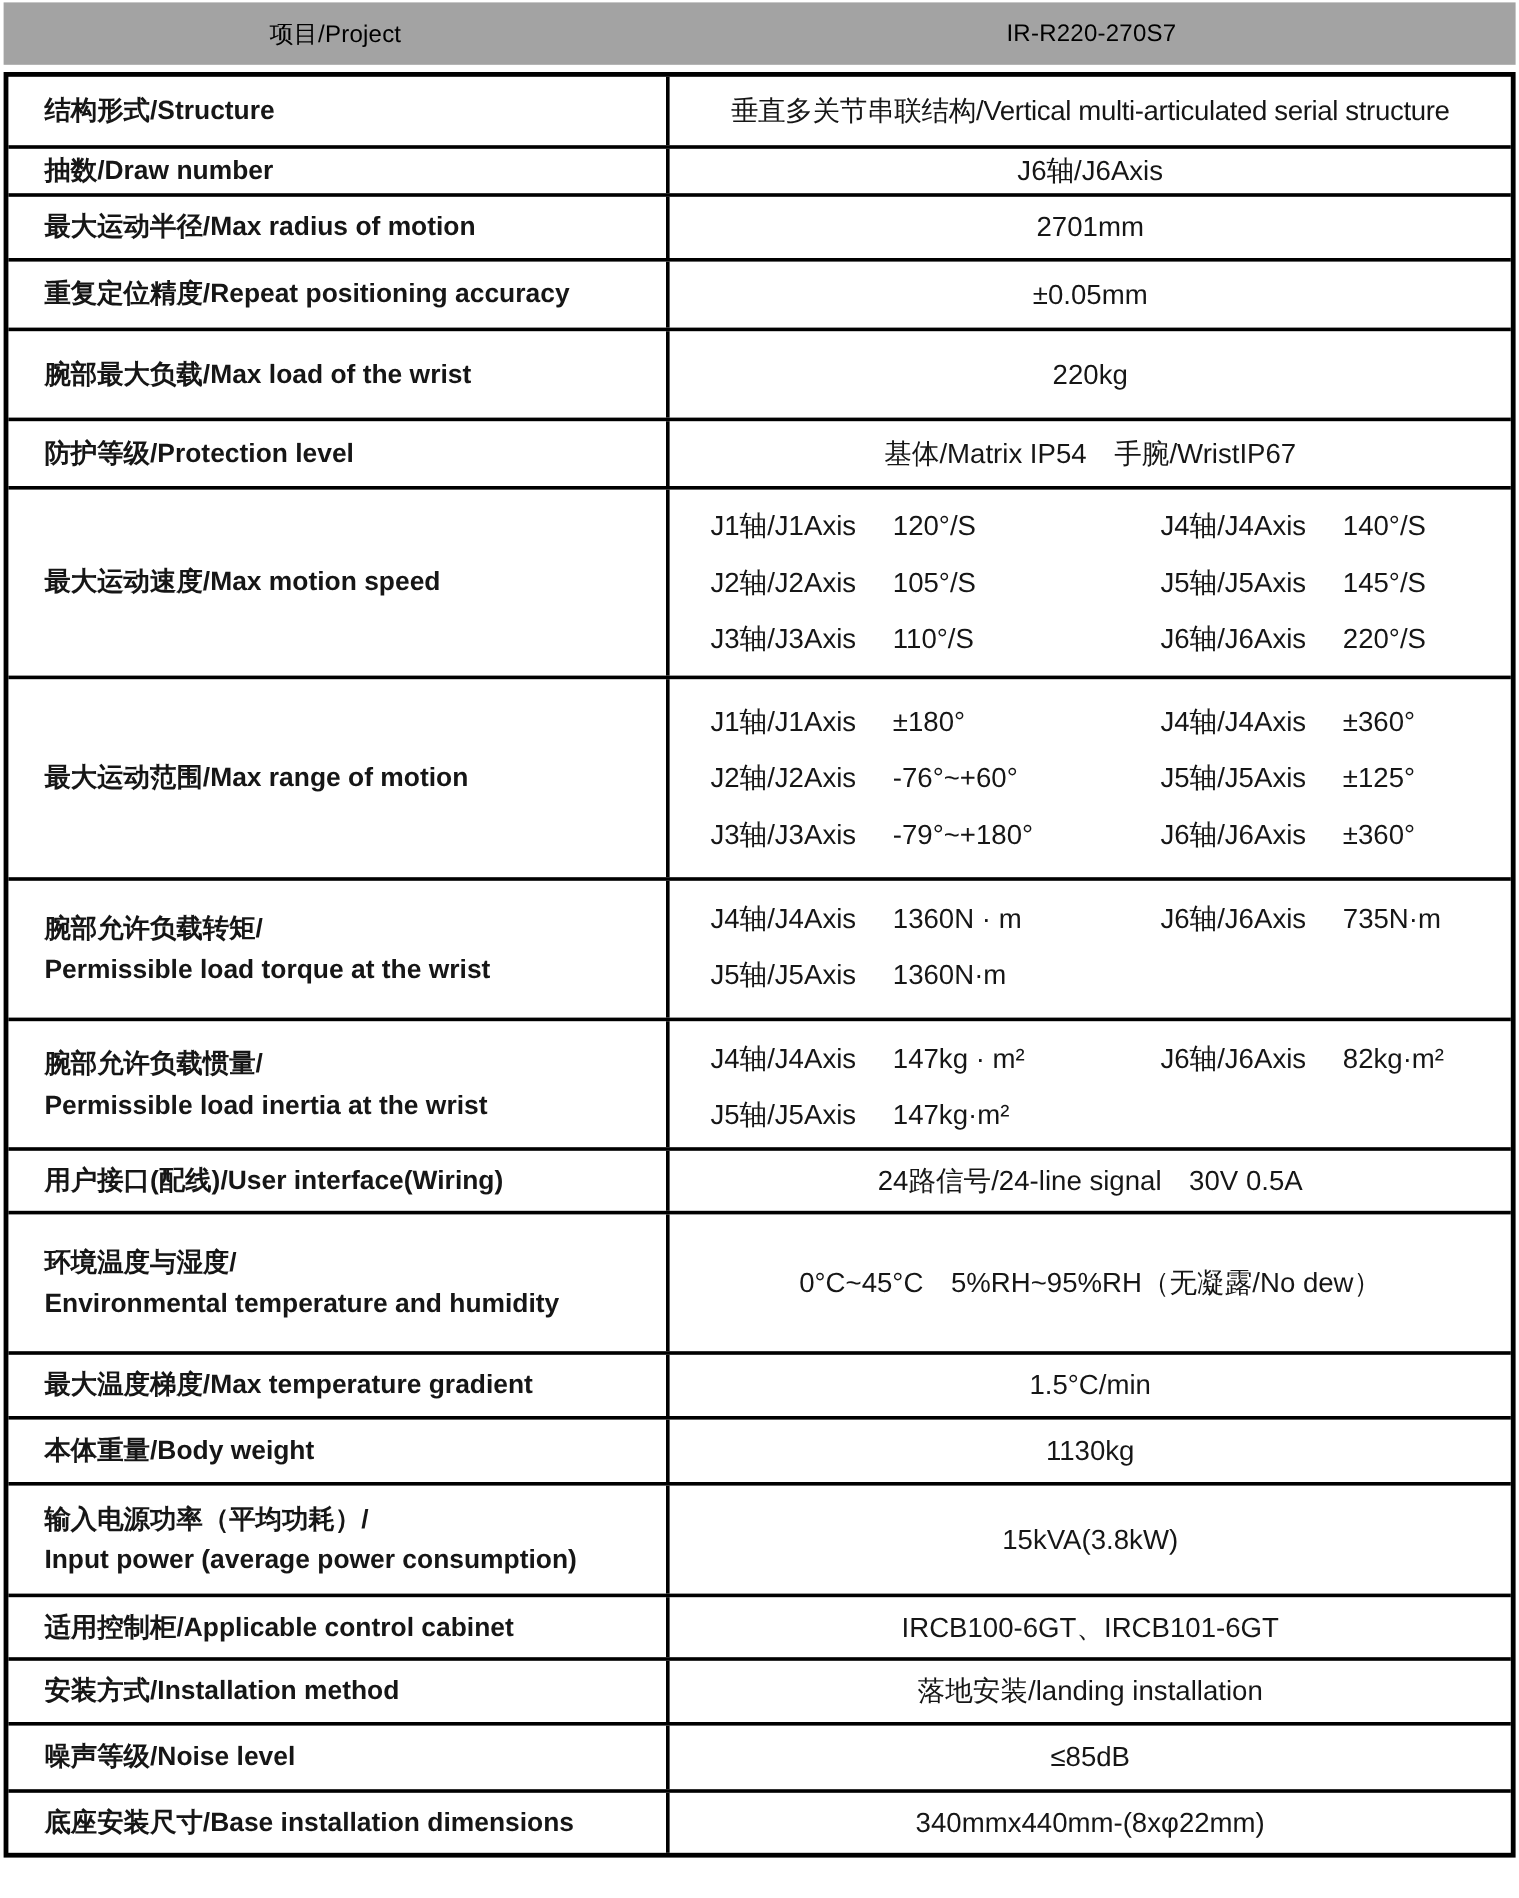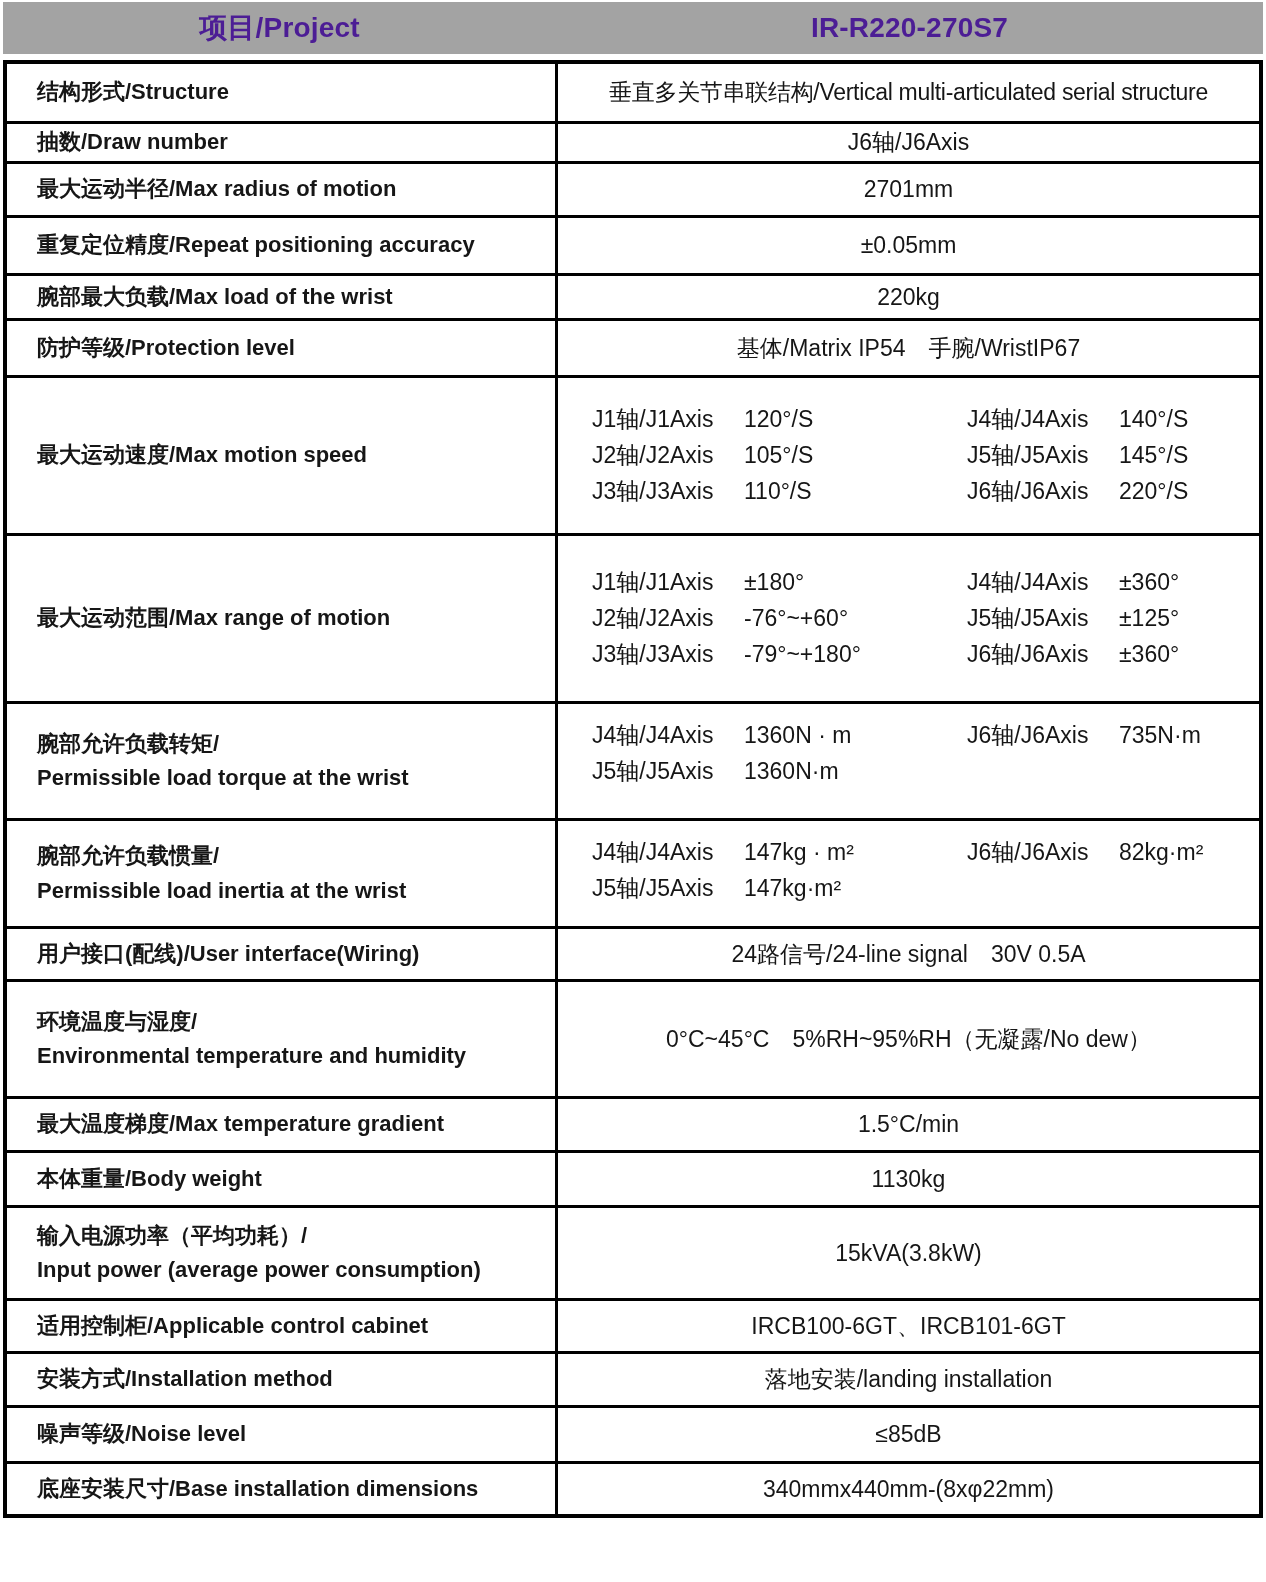--- a/index.html
+++ b/index.html
@@ -15,23 +15,23 @@
   .header {
     height: 52px;
     background: #a3a3a3;
     display: grid;
     grid-template-columns: 553px 1fr;
     align-items: center;
     margin-bottom: 6px;
   }
   .hcell {
     text-align: center;
-    font-size: 28px;
-    font-weight: 700;
-    color: #4c1d95;
+    font-size: 20px;
+    font-weight: 400;
+    color: #000000;
     letter-spacing: 0.2px;
   }
 
   
   .table { border: 4px solid #000; background: #fff; }
   .row {
     display: grid;
     grid-template-columns: 551px 1fr;
     border-top: 3px solid #000;
     box-sizing: border-box;
@@ -65,21 +65,21 @@
   .cell.value.axes {
     justify-content: flex-start;
     align-items: stretch;
     text-align: left;
     padding-left: 34px;
   }
   .axcol {
     display: flex;
     flex-direction: column;
     justify-content: center;
-    row-gap: 5px;
+    row-gap: 16px;
   }
   .axcol.c1 { width: 375px; }
   .axes.top .axcol { justify-content: flex-start; padding-top: 16px; }
   .ax { display: flex; align-items: baseline; }
   .axname { width: 152px; flex: 0 0 auto; }
   .axval { flex: 0 0 auto; }
 </style>
 </head>
 <body>
 
@@ -113,21 +113,21 @@
       <div class="cell value">2701mm</div>
     </div>
 
     <div class="row" style="height:58px">
       <div class="cell label">
           <span>重复定位精度/Repeat positioning accuracy</span>
         </div>
       <div class="cell value">±0.05mm</div>
     </div>
 
-    <div class="row" style="height:45px">
+    <div class="row" style="height:75px">
       <div class="cell label">
           <span>腕部最大负载/Max load of the wrist</span>
         </div>
       <div class="cell value">220kg</div>
     </div>
 
     <div class="row" style="height:57px">
       <div class="cell label">
           <span>防护等级/Protection level</span>
         </div>

